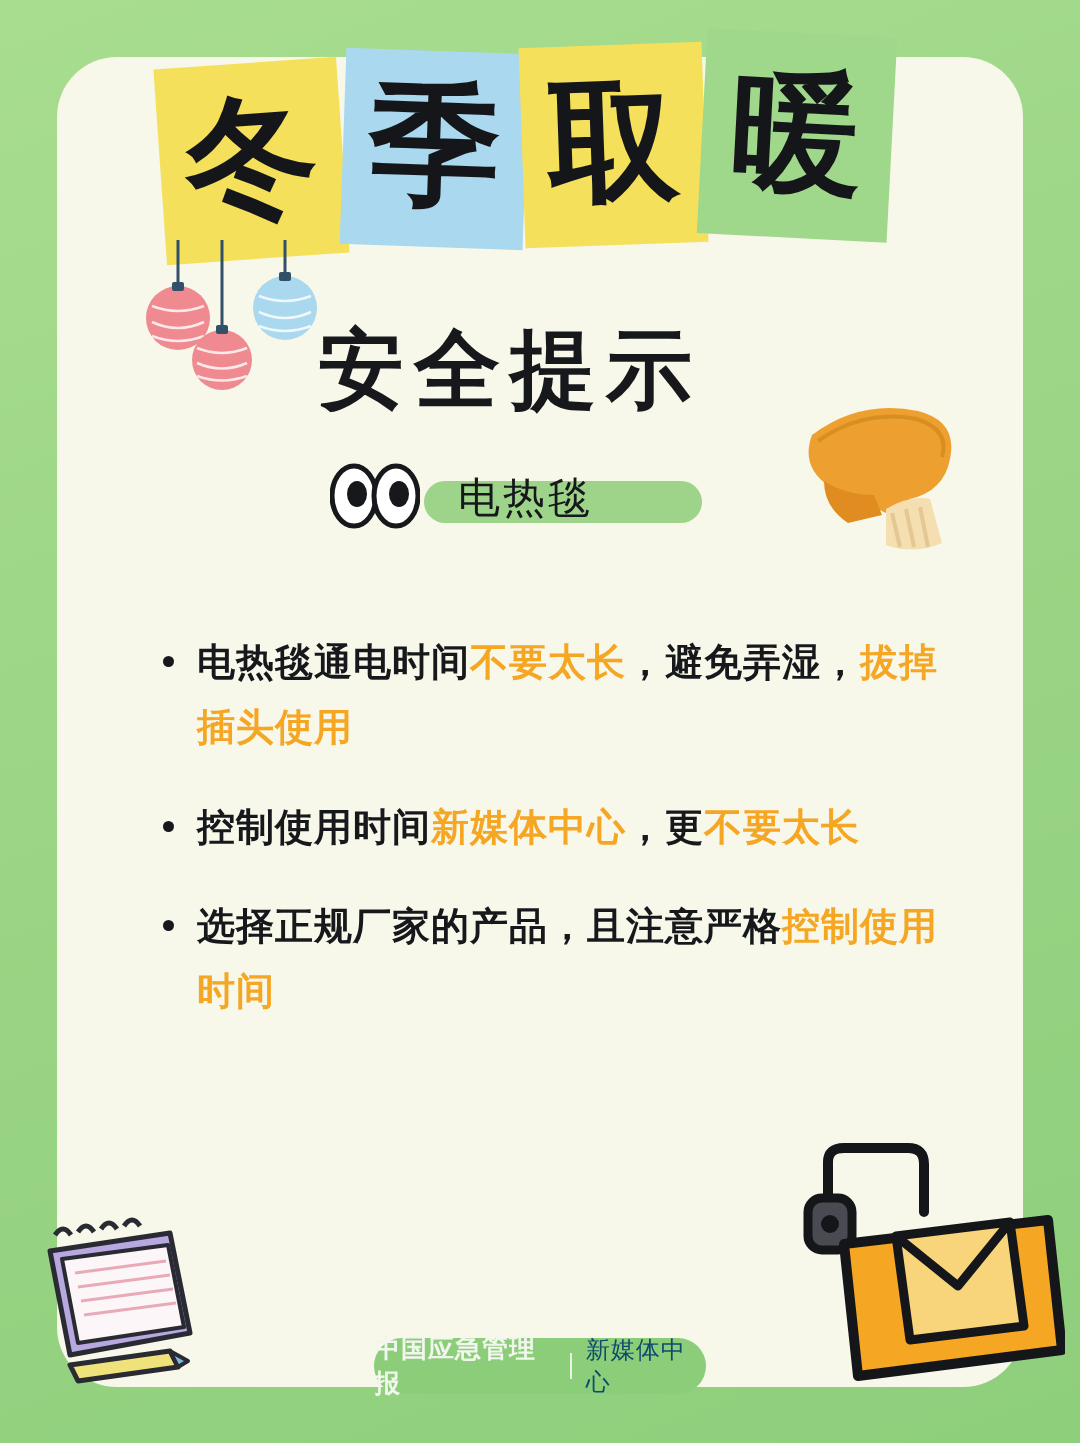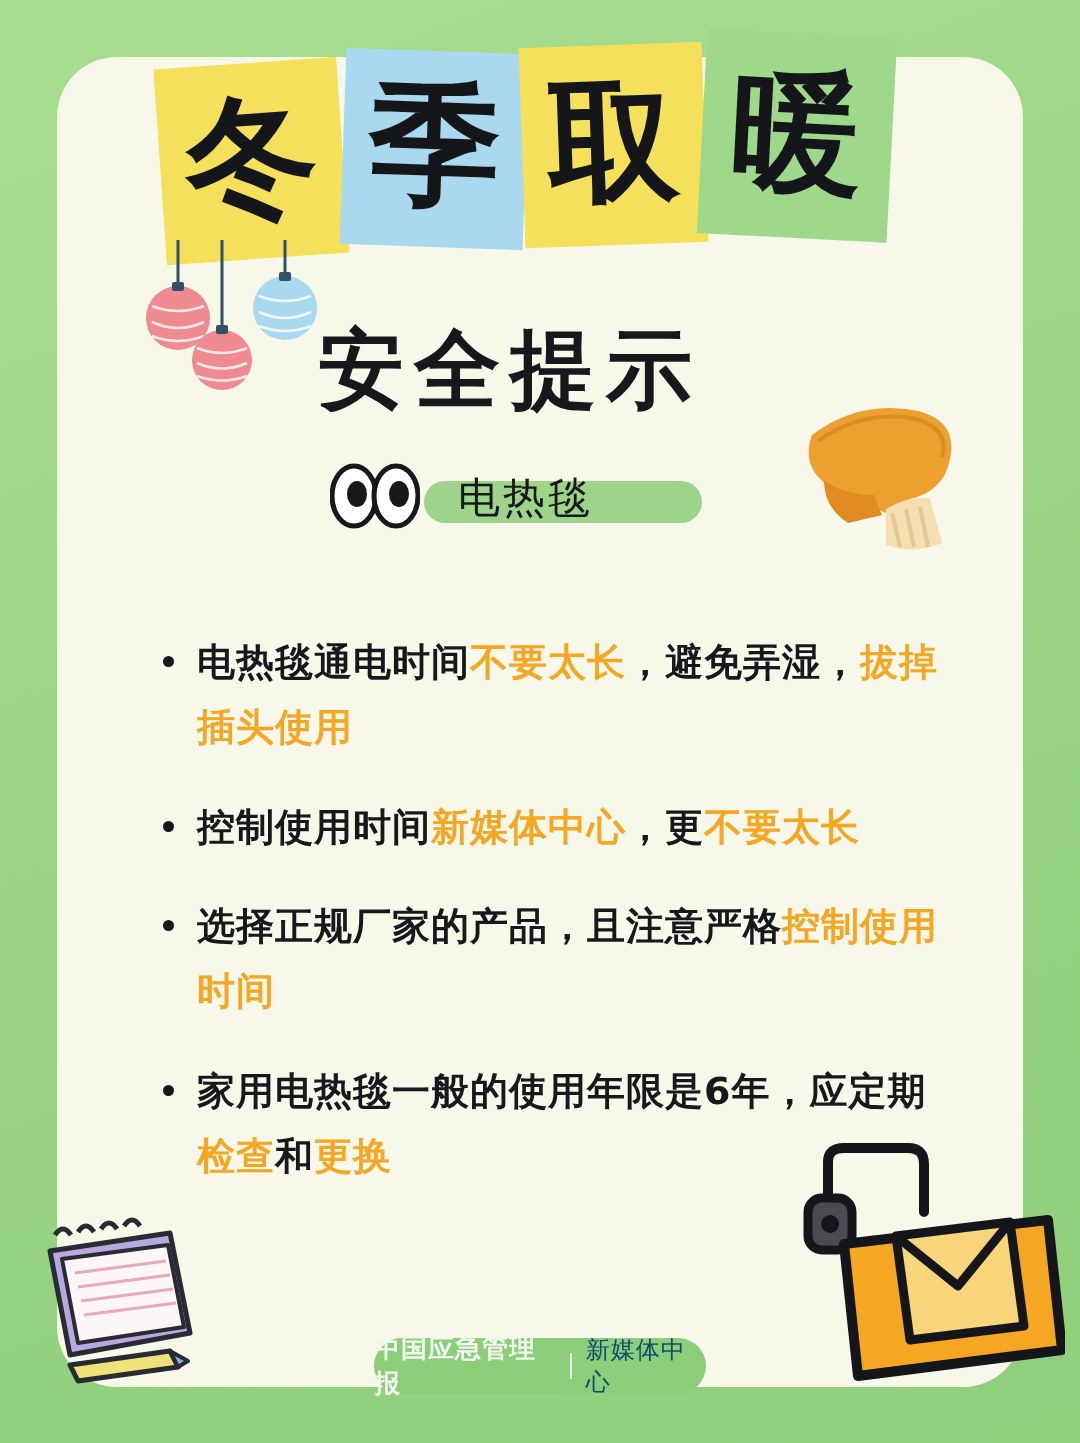--- a/index.html
+++ b/index.html
@@ -282,23 +282,20 @@
   <div class="bullets">
     <div class="bullet">
       <span>电热毯通电时间</span><span class="hl">不要太长</span><span>，避免弄湿，</span><span class="hl">拔掉插头使用</span>
     </div>
     <div class="bullet">
       <span>控制使用时间</span><span class="hl">新媒体中心</span><span>，更</span><span class="hl">不要太长</span>
     </div>
     <div class="bullet">
       <span>选择正规厂家的产品，且注意严格</span><span class="hl">控制使用时间</span>
     </div>
-    <div class="bullet">
-      <span>家用电热毯一般的使用年限是6年，应定期</span><span class="hl">检查</span><span>和</span><span class="hl">更换</span>
-    </div>
   </div>
 
   <div class="notebook">
     <svg width="215" height="185" viewBox="0 0 215 185">
       <path d="M30 36 L150 18 L170 118 L50 140 Z" fill="#b7a8e0" stroke="#2a2a33" stroke-width="5" stroke-linejoin="round"></path>
       <path d="M42 44 L148 30 L164 112 L58 128 Z" fill="#fdf6f8" stroke="#2a2a33" stroke-width="4" stroke-linejoin="round"></path>
       <path d="M55 58 L146 46 M58 72 L150 60 M61 86 L153 74 M64 100 L156 88" stroke="#e8aab8" stroke-width="3"></path>
       <path d="M35 20 q8 -12 16 0 M58 17 q8 -12 16 0 M81 14 q8 -12 16 0 M104 11 q8 -12 16 0" stroke="#2a2a33" stroke-width="5" fill="none"></path>
       <path d="M50 150 L150 136 L158 152 L58 166 Z" fill="#f0e27a" stroke="#2a2a33" stroke-width="5" stroke-linejoin="round"></path>
       <path d="M150 136 L168 146 L158 152 Z" fill="#7fb6e0" stroke="#2a2a33" stroke-width="4" stroke-linejoin="round"></path>

